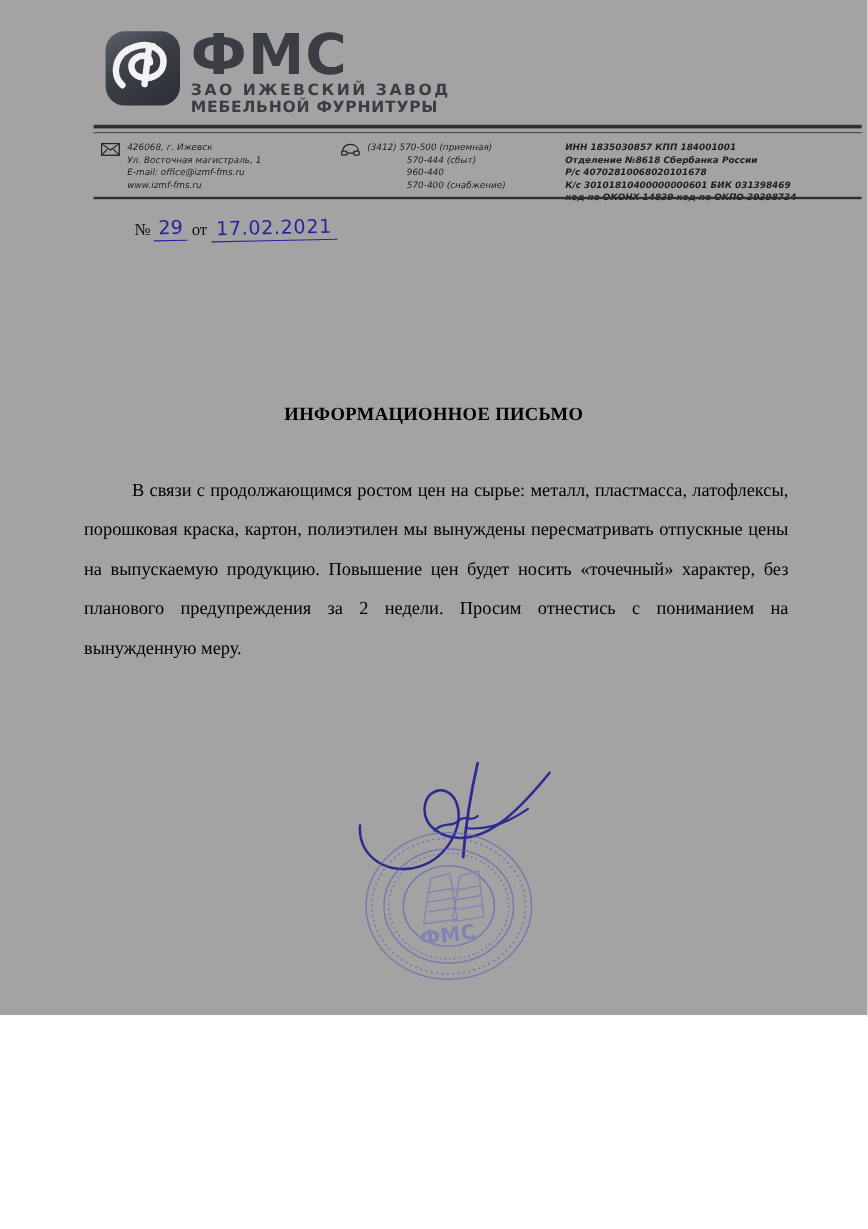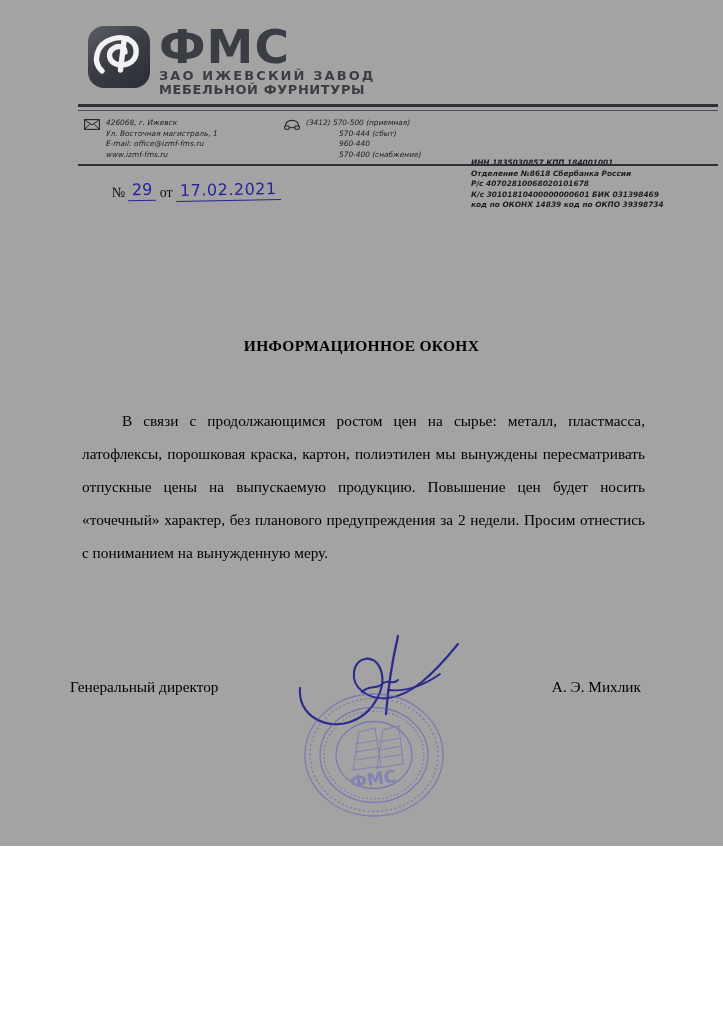--- a/index.html
+++ b/index.html
@@ -103,21 +103,21 @@
     color: #1d1d22;
   }
   .contact-col {
     display: flex;
     align-items: flex-start;
     gap: 6px;
     padding-top: 4px;
   }
   .col-address { width: 200px; padding-left: 6px; }
   .col-phone { width: 175px; }
-  .col-bank { flex: 1; padding-left: 12px; margin-top: 40px; }
+  .col-bank { flex: 1; padding-left: 12px; }
 
   .icon-env, .icon-phone { flex: 0 0 auto; margin-top: 1px; }
 
   .phone-lines { }
   .phone-lines .ph-first { }
   .phone-lines .ph-rest { padding-left: 33px; }
   .bank-lines { font-weight: bold; }
 
   
   .numline {
@@ -159,21 +159,21 @@
     position: absolute;
     left: 70px;
     top: 392px;
     width: 587px;
     font-family: "Liberation Serif", serif;
     font-size: 15.3px;
     line-height: 33px;
     text-align: justify;
     color: #000;
   }
-  .body-block p { margin: 12px; text-indent: 40px; }
+  .body-block p { margin: 0; text-indent: 40px; }
   .para-emphasis {
     font-weight: bold;
     text-decoration: underline;
     text-underline-offset: 3px;
   }
 
   
   .sig-row {
     position: absolute;
     left: 70px;
@@ -278,21 +278,21 @@
 
   <div class="rule-bottom"></div>
 
   <div class="numline">
     <span>№</span>
     <span class="hand">29</span>
     <span>от</span>
     <span class="hand date">17.02.2021</span>
   </div>
 
-  <div class="doc-title">ИНФОРМАЦИОННОЕ ОКОНХ</div>
+  <div class="doc-title">ИНФОРМАЦИОННОЕ ПИСЬМО</div>
 
   <div class="body-block">
     <p>В связи с продолжающимся ростом цен на сырье: металл, пластмасса, латофлексы, порошковая краска, картон, полиэтилен мы вынуждены пересматривать отпускные цены на выпускаемую  продукцию. Повышение цен будет носить «точечный» характер, без планового предупреждения за 2 недели. Просим отнестись с пониманием на вынужденную меру.</p>
   </div>
 
   <svg class="signature-ink" viewBox="0 0 200 110" aria-hidden="true">
     <path d="M8 58 C6 86, 34 100, 58 92 C82 84, 96 56, 88 38 C82 24, 64 26, 62 42 C60 58, 76 70, 96 68 C118 66, 140 46, 166 14" fill="none" stroke="#2b2a8f" stroke-width="2.1" stroke-linecap="round"></path>
     <path d="M106 6 C100 32, 96 58, 94 84" fill="none" stroke="#2b2a8f" stroke-width="2.3" stroke-linecap="round"></path>
     <path d="M70 62 C78 54, 84 60, 90 54 C96 48, 100 56, 106 50" fill="none" stroke="#2b2a8f" stroke-width="2" stroke-linecap="round"></path>
     <path d="M96 60 C112 62, 128 58, 148 44" fill="none" stroke="#2b2a8f" stroke-width="1.8" stroke-linecap="round"></path>
@@ -308,18 +308,14 @@
     </g>
     <g fill="none" stroke="#6a6abf" stroke-width="1.1">
       <path d="M50 78 L56 40 L72 36 L78 74 Z"></path>
       <path d="M74 76 L80 38 L96 34 L100 72 Z"></path>
       <path d="M52 52 L76 48 M53 60 L77 56 M54 68 L78 64"></path>
       <path d="M76 50 L98 46 M77 58 L99 54 M78 66 L100 62"></path>
     </g>
     <text x="71" y="93" text-anchor="middle" font-family="DejaVu Sans, sans-serif" font-size="17" font-weight="bold" fill="#6a6abf" transform="rotate(-8 71 93)">ФМС</text>
   </svg>
 
-  <div class="sig-row">
-    <span>Генеральный директор</span>
-    <span class="sig-name">А. Э. Михлик</span>
-  </div>
 
 </div>
 
 </body></html>

